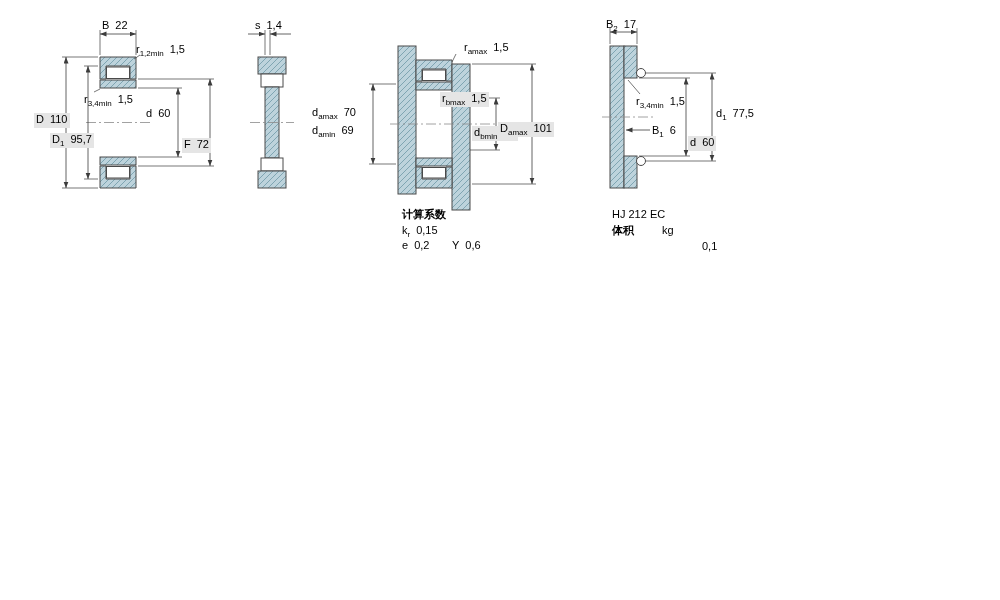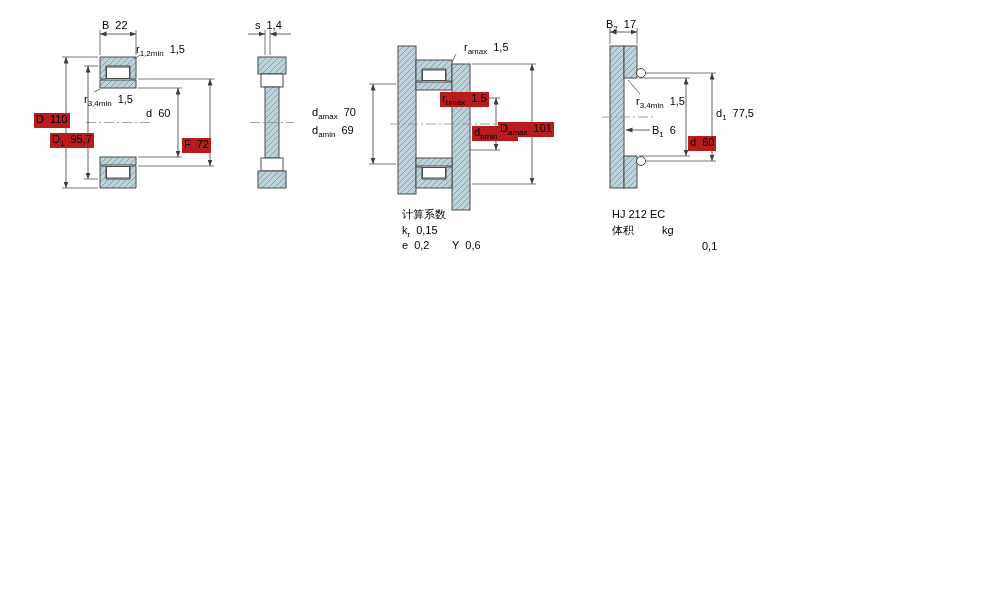--- a/index.html
+++ b/index.html
@@ -6,22 +6,22 @@
   body{width:1000px;height:600px;background:#ffffff;font-family:"Liberation Sans",sans-serif}
   .canvas{position:relative;width:1000px;height:600px;overflow:hidden;background:#fff}
   svg.linework{position:absolute;left:0;top:0}
   .ol{stroke:#4a4a4a;stroke-width:1}
   .dim{stroke:#3c3c3c;stroke-width:0.8;fill:none}
   .ext,.ldr{stroke:#3c3c3c;stroke-width:0.7;fill:none}
   .cl{stroke:#8a8a8a;stroke-width:0.8;stroke-dasharray:10 3 2 3;fill:none}
   .lbl{position:absolute;font-size:11px;color:#000;white-space:nowrap;line-height:12px}
   .lbl sub{font-size:8px;line-height:1}
   .val{margin-left:6px}
-  .bg{background:#b91c1c;padding:0 2px}
-  .bold{font-weight:400}
+  .bg{background:#e5e5e5;padding:0 2px}
+  .bold{font-weight:700}
 </style>
 </head>
 <body>
 
 <div class="canvas">
 
   <svg class="linework" width="1000" height="600" viewBox="0 0 1000 600">
     <defs>
       <pattern id="hx" width="6" height="6" patternUnits="userSpaceOnUse">
         <rect width="6" height="6" fill="#bdd3dc"></rect>

